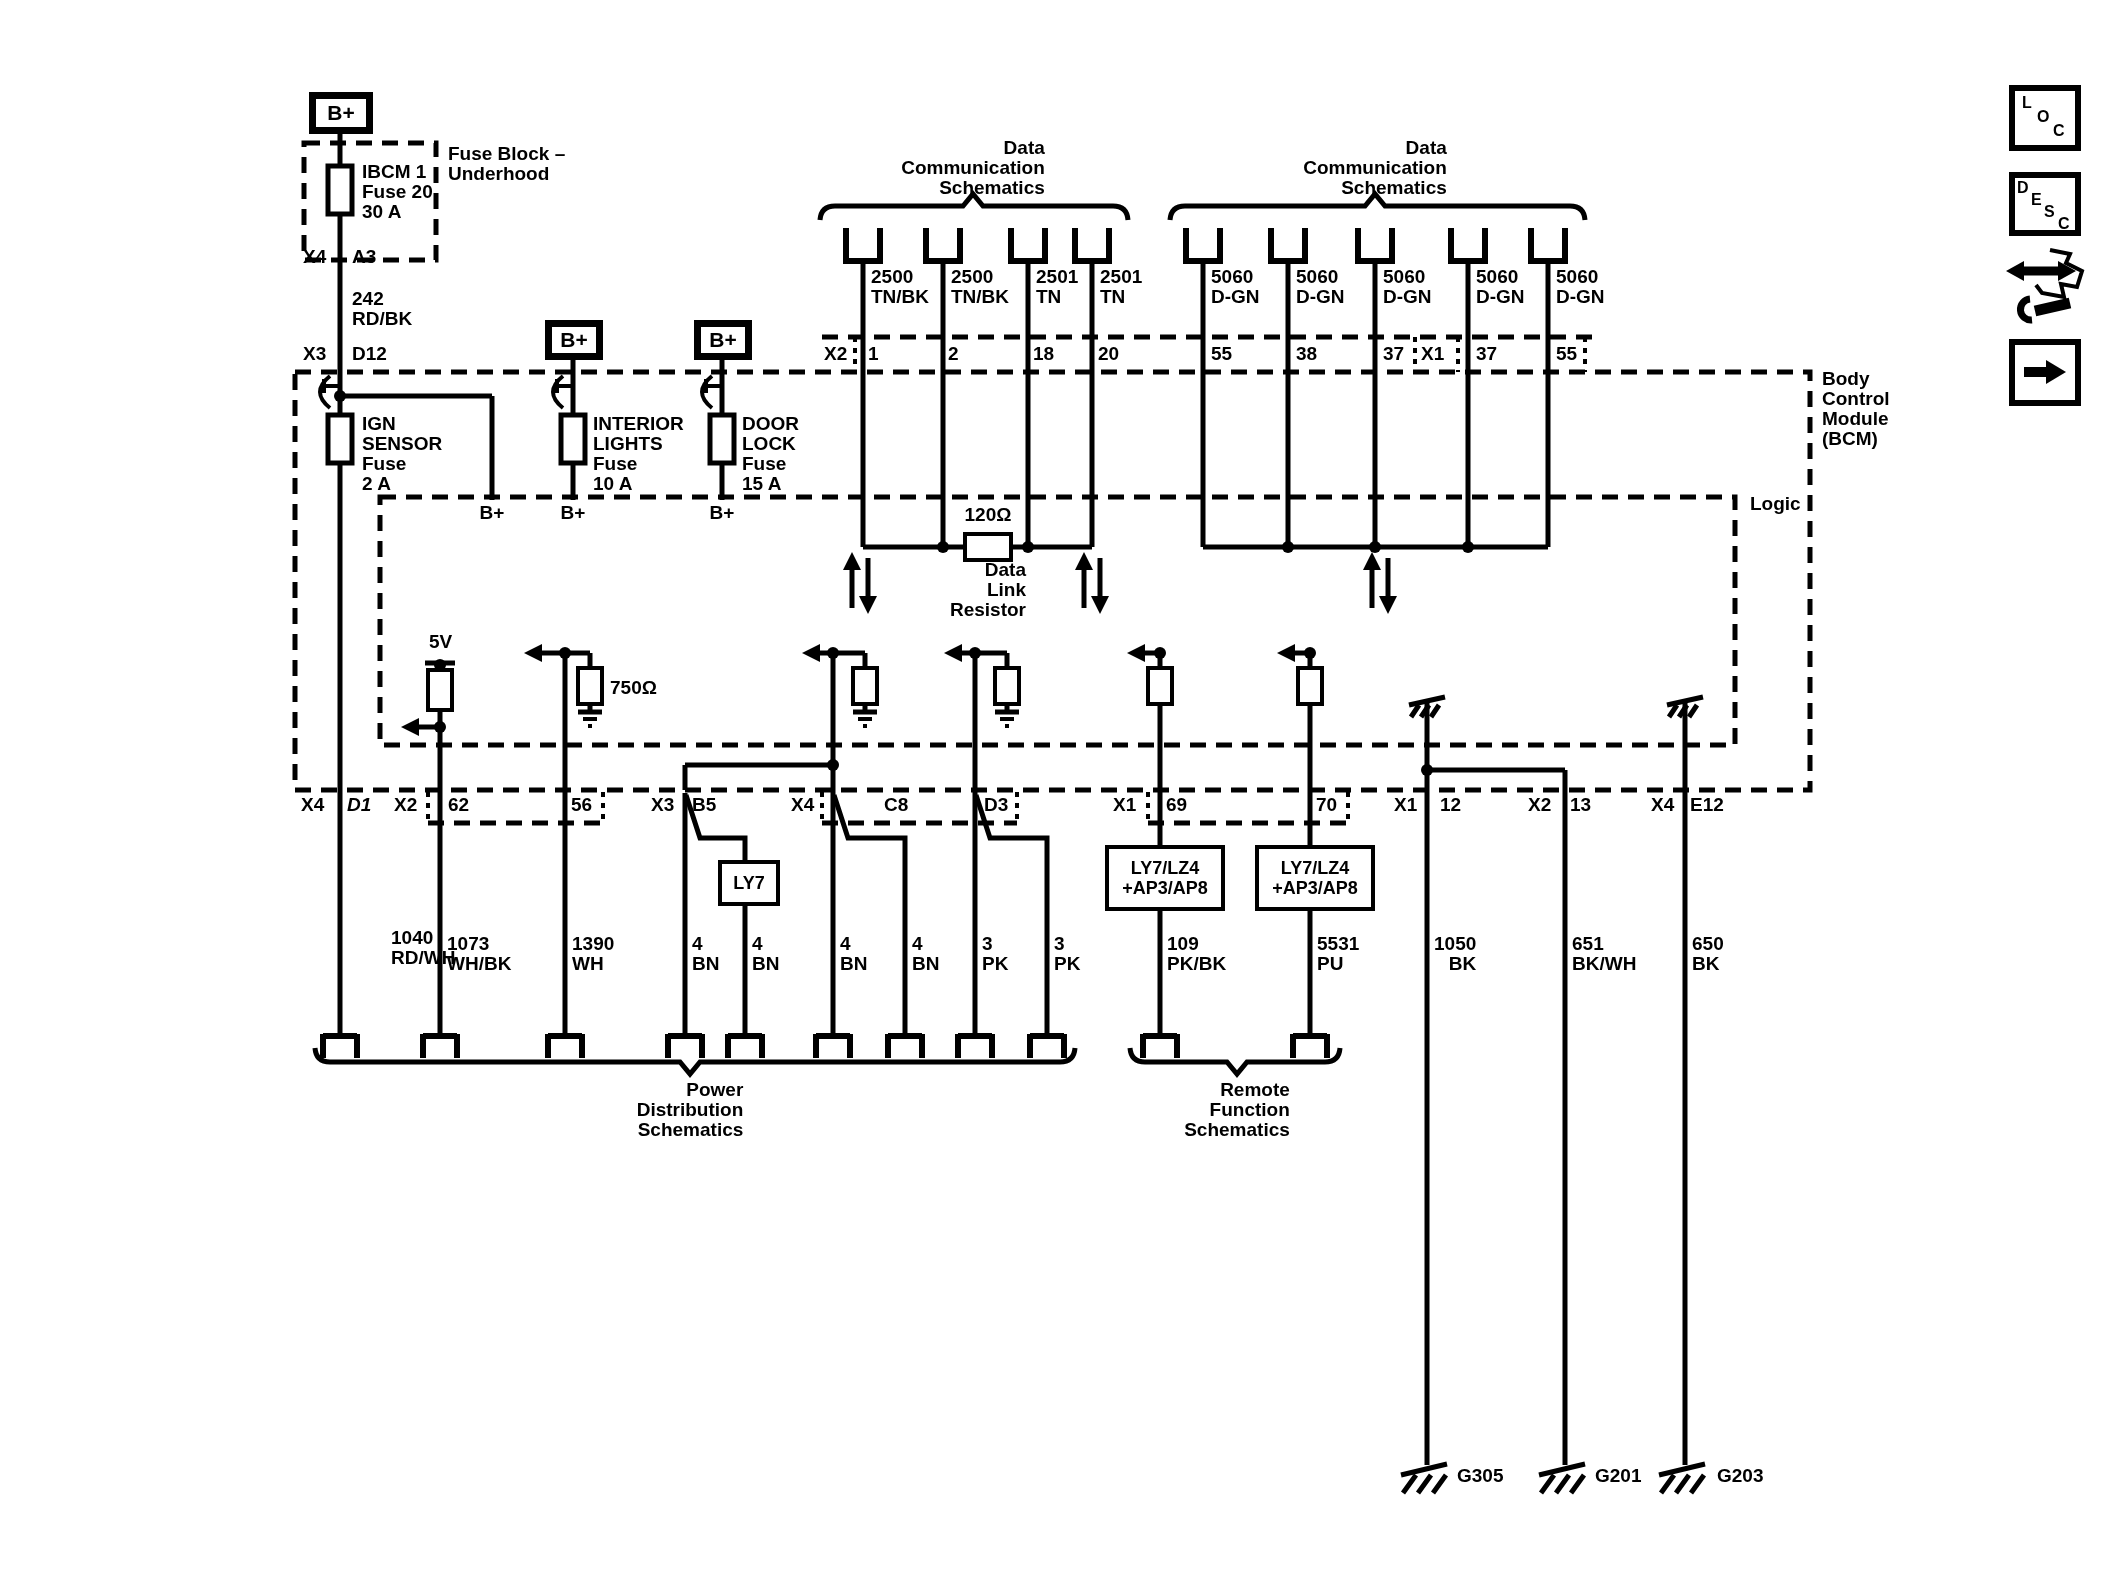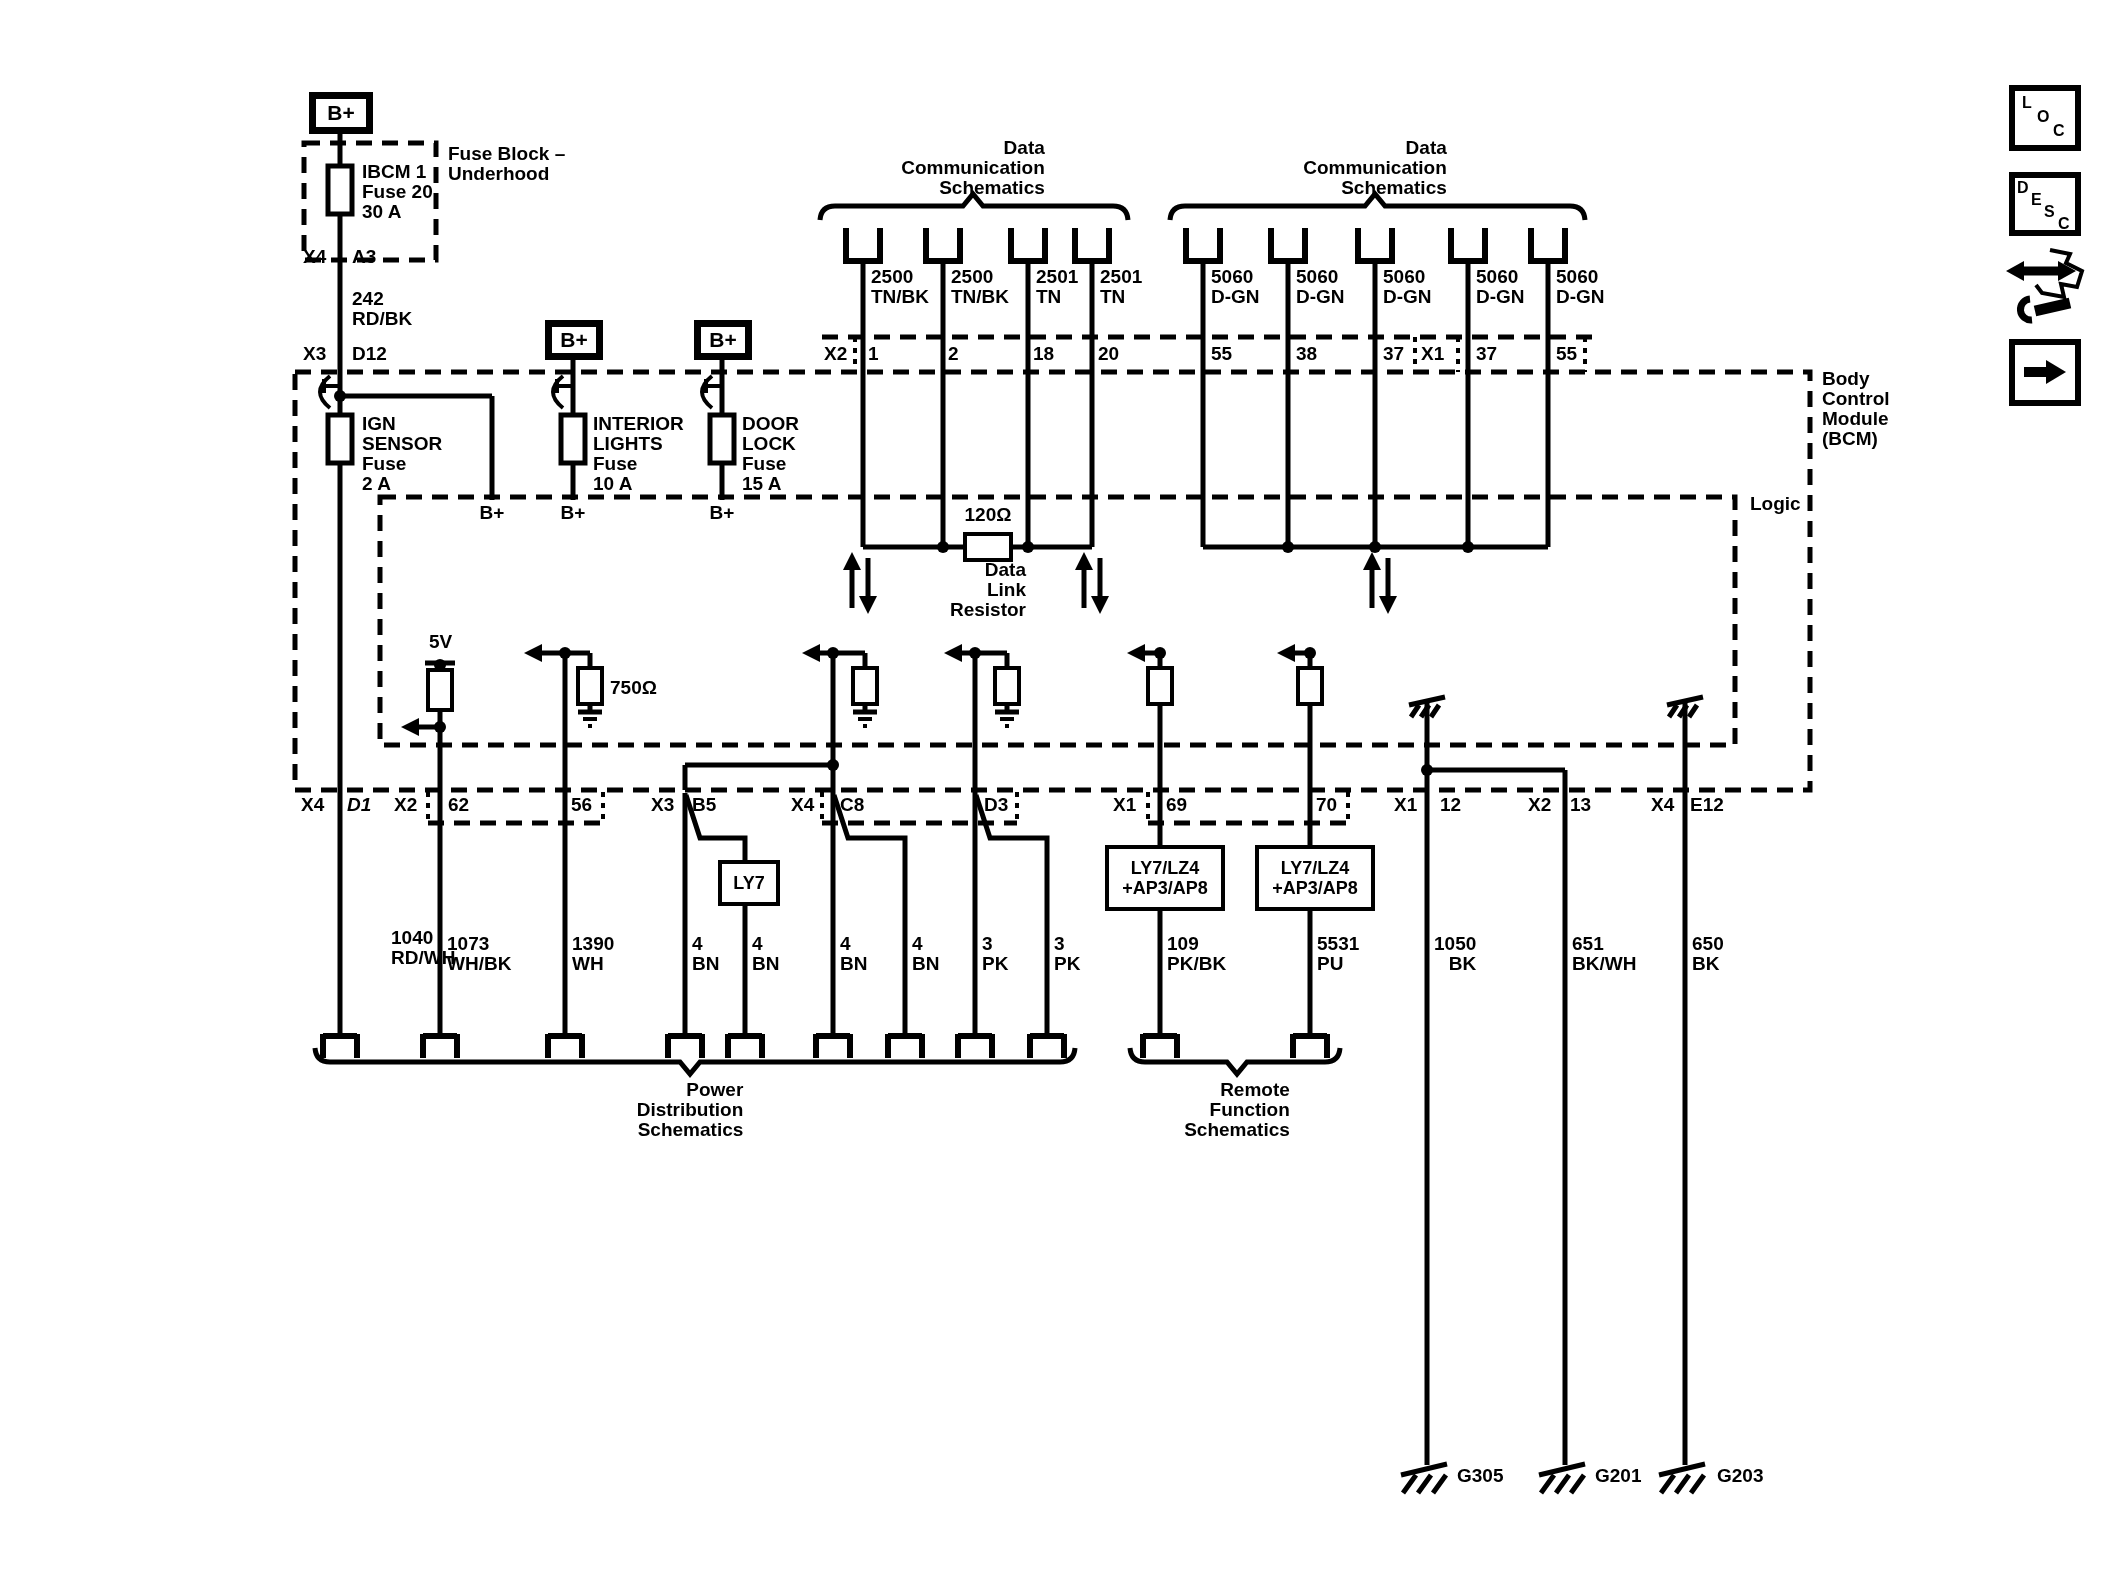--- a/index.html
+++ b/index.html
@@ -317,21 +317,21 @@
 <div class="lbl" style="left:1556px;top:344px;">55</div>
 
 <div class="lbl" style="left:301px;top:795px;">X4</div>
 <div class="lbl" style="left:347px;top:795px;font-style:italic;">D1</div>
 <div class="lbl" style="left:394px;top:795px;">X2</div>
 <div class="lbl" style="left:448px;top:795px;">62</div>
 <div class="lbl" style="left:571px;top:795px;">56</div>
 <div class="lbl" style="left:651px;top:795px;">X3</div>
 <div class="lbl" style="left:692px;top:795px;">B5</div>
 <div class="lbl" style="left:791px;top:795px;">X4</div>
-<div class="lbl" style="left:840px;top:795px;">C8</div>
+<div class="lbl" style="left:840px;top:795px;padding-left:44px;">C8</div>
 <div class="lbl" style="left:984px;top:795px;">D3</div>
 <div class="lbl" style="left:1113px;top:795px;">X1</div>
 <div class="lbl" style="left:1166px;top:795px;">69</div>
 <div class="lbl" style="left:1316px;top:795px;">70</div>
 <div class="lbl" style="left:1394px;top:795px;">X1</div>
 <div class="lbl" style="left:1440px;top:795px;">12</div>
 <div class="lbl" style="left:1528px;top:795px;">X2</div>
 <div class="lbl" style="left:1570px;top:795px;">13</div>
 <div class="lbl" style="left:1651px;top:795px;">X4</div>
 <div class="lbl" style="left:1690px;top:795px;">E12</div>

